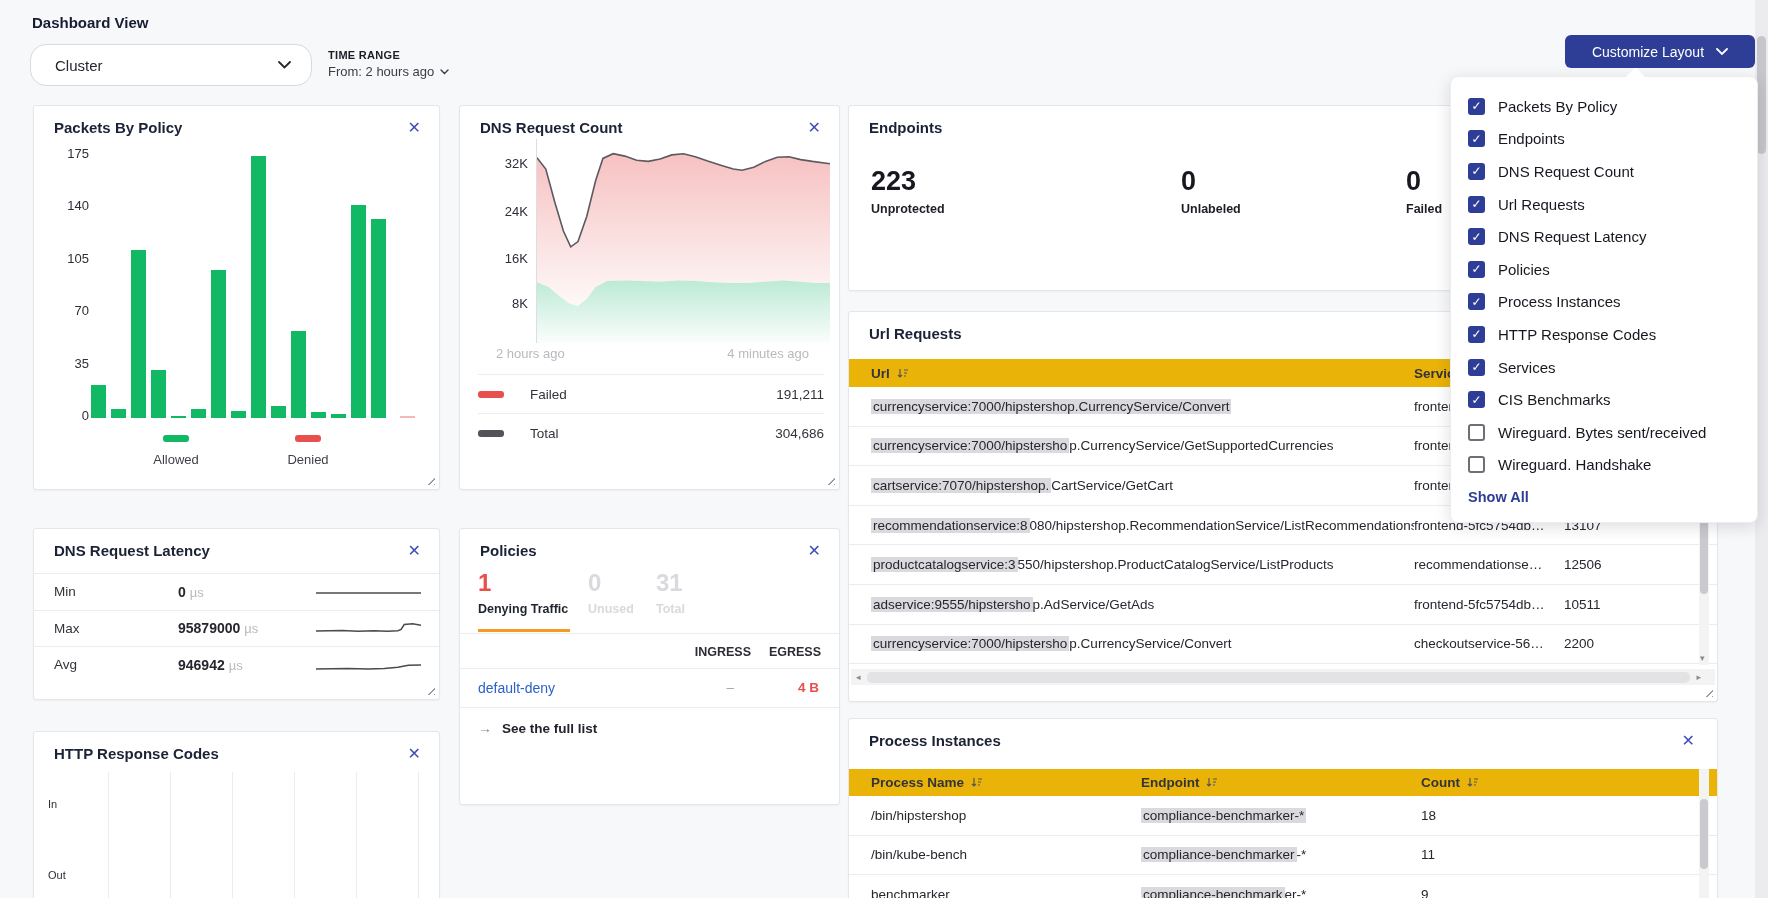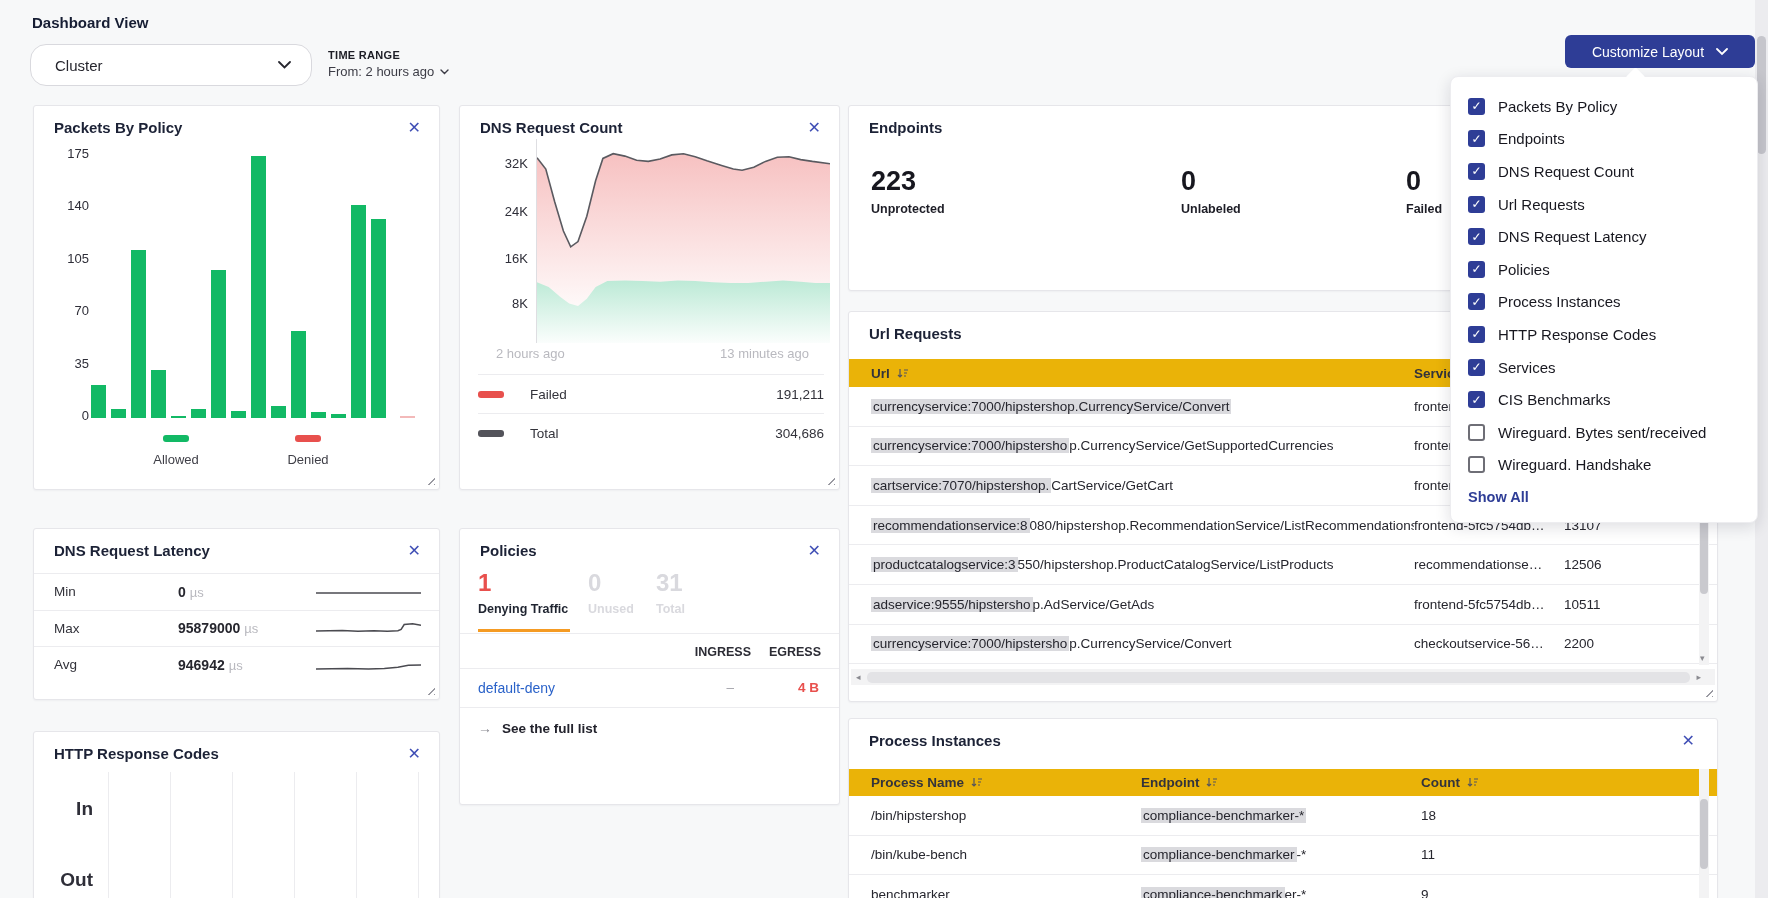--- a/index.html
+++ b/index.html
@@ -84,21 +84,21 @@
   .pol-tab .v { font-size:24px; font-weight:bold; line-height:1; }
   .pol-tab .l { font-size:12.5px; font-weight:bold; margin-top:7px; }
   .pol-tab.inactive .v, .pol-tab.inactive .l { color:#d9d9de; }
   .pol-underline { position:absolute; left:18px; top:100px; width:92px; height:3px; background:#f59b23; }
   .pol-div { position:absolute; left:0; right:0; height:1px; background:#ececef; }
   .pol-h { position:absolute; font-size:12.5px; font-weight:bold; color:#2c2c35; top:116px; }
   .pol-link-row { position:absolute; left:18px; top:191px; display:flex; align-items:center; gap:10px; cursor:pointer; }
 
   
   .http-grid { position:absolute; top:40px; width:1px; height:180px; background:#ececef; }
-  .http-lab { position:absolute; left:14px; width:45px; text-align:right; font-size:19px; font-weight:700; color:#2e2e38; }
+  .http-lab { position:absolute; left:14px; width:45px; font-size:11px; font-weight:400; color:#2e2e38; }
 
   
   .menu-panel { position:absolute; left:1450px; top:76px; width:308px; height:447px; background:#fff;
     border:1px solid #ededf0; border-radius:8px; box-shadow:0 4px 16px rgba(20,20,40,.14); z-index:60; padding:13px 16px 8px 17px; }
   .menu-notch { position:absolute; left:1629px; top:70px; width:13px; height:13px; background:#fff; transform:rotate(45deg); z-index:61; }
   .menu-item { display:flex; align-items:center; gap:13px; height:32.6px; cursor:pointer; }
   .menu-item .cb { width:17px; height:17px; border-radius:3px; flex:0 0 auto; display:flex; align-items:center; justify-content:center; }
   .cb.checked { background:#2e3d96; color:#fff; font-size:12px; }
   .cb.unchecked { background:#fff; border:2px solid #6e6e76; }
   .menu-item .ml { font-size:15px; font-weight:500; color:#17171f; }
@@ -195,21 +195,21 @@
             <stop offset="0" stop-color="rgba(35,185,120,0.30)"></stop>
               <stop offset="1" stop-color="rgba(35,185,120,0.02)"></stop>
           </linearGradient>
         </defs>
         <path id="dns-red-area" fill="url(#gRed)" stroke="none" d="M0.0,18.8 L8.8,30.0 L17.6,62.5 L26.4,92.0 L33.7,107.9 L41.0,102.6 L49.8,77.3 L58.6,41.8 L65.9,19.4 L76.2,14.7 L87.9,17.1 L99.6,21.2 L111.3,22.4 L123.1,20.0 L134.8,15.9 L146.5,14.7 L158.2,17.7 L169.9,21.8 L184.6,26.5 L196.3,30.0 L205.1,31.2 L216.8,28.3 L228.5,22.4 L240.3,18.3 L252.0,17.7 L263.7,20.6 L275.4,22.4 L293.0,24.7 L293.0,143.9 L278.3,143.9 L263.7,142.7 L246.1,141.6 L228.5,142.7 L211.0,143.9 L193.4,143.9 L175.8,143.3 L158.2,142.1 L140.6,141.6 L123.1,142.7 L105.5,142.1 L87.9,141.6 L70.3,142.1 L58.6,148.1 L49.8,159.8 L41.0,166.9 L32.2,164.6 L23.4,158.1 L11.7,148.1 L0.0,143.3 Z"></path>
         <path id="dns-green-area" fill="url(#gGreen)" stroke="none" d="M0.0,143.3 L11.7,148.1 L23.4,158.1 L32.2,164.6 L41.0,166.9 L49.8,159.8 L58.6,148.1 L70.3,142.1 L87.9,141.6 L105.5,142.1 L123.1,142.7 L140.6,141.6 L158.2,142.1 L175.8,143.3 L193.4,143.9 L211.0,143.9 L228.5,142.7 L246.1,141.6 L263.7,142.7 L278.3,143.9 L293.0,143.9 L293,204 L0,204 Z"></path>
         <path id="dns-total-line" fill="none" stroke="#5a5a60" stroke-width="1.6" d="M0.0,18.8 L8.8,30.0 L17.6,62.5 L26.4,92.0 L33.7,107.9 L41.0,102.6 L49.8,77.3 L58.6,41.8 L65.9,19.4 L76.2,14.7 L87.9,17.1 L99.6,21.2 L111.3,22.4 L123.1,20.0 L134.8,15.9 L146.5,14.7 L158.2,17.7 L169.9,21.8 L184.6,26.5 L196.3,30.0 L205.1,31.2 L216.8,28.3 L228.5,22.4 L240.3,18.3 L252.0,17.7 L263.7,20.6 L275.4,22.4 L293.0,24.7"></path>
       </svg>
     </div>
     <div class="dns-xlab" style="left:36px">2 hours ago</div>
-    <div class="dns-xlab" style="right:30px">13 minutes ago</div>
+    <div class="dns-xlab" style="right:30px">4 minutes ago</div>
     <div class="dns-legend" id="dns-legend">
         <div class="dns-lrow">
           <span class="sw" style="background:#e8504d"></span>
           <span class="nm">Failed</span>
           <span class="vl">191,211</span>
         </div>
         <div class="dns-lrow">
           <span class="sw" style="background:#53535a"></span>
           <span class="nm">Total</span>
           <span class="vl">304,686</span>

